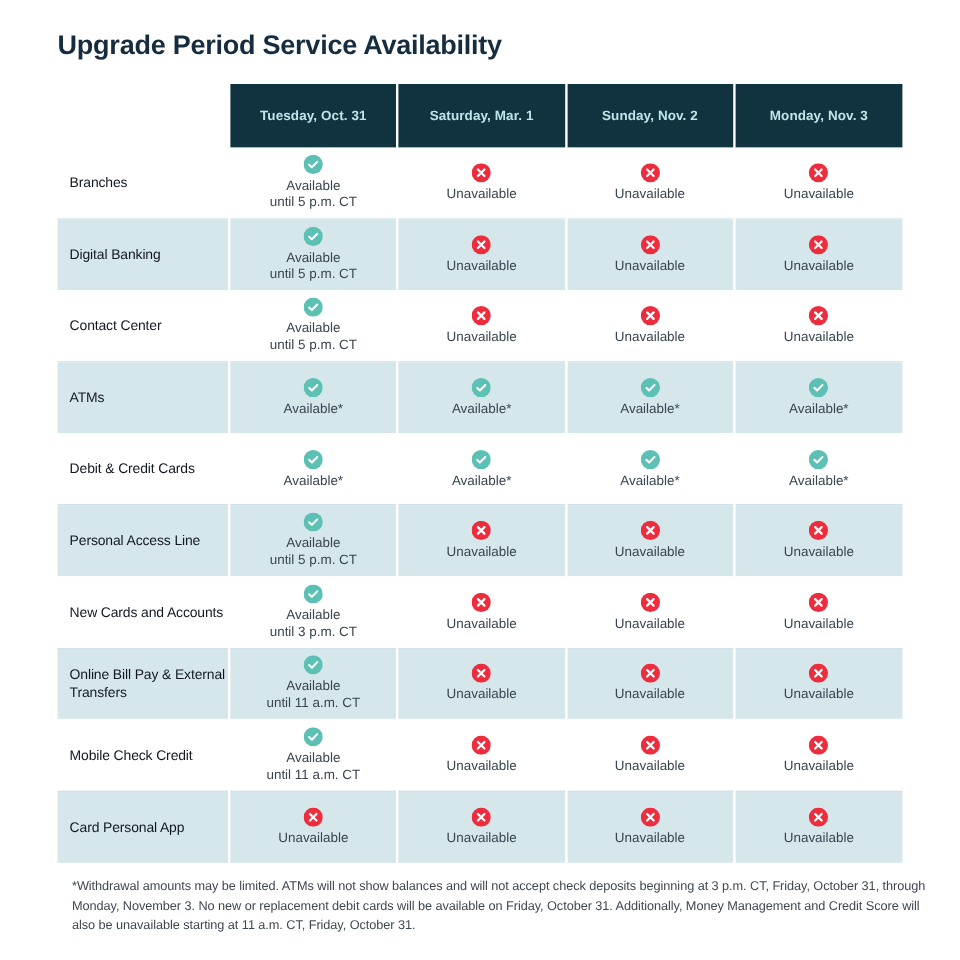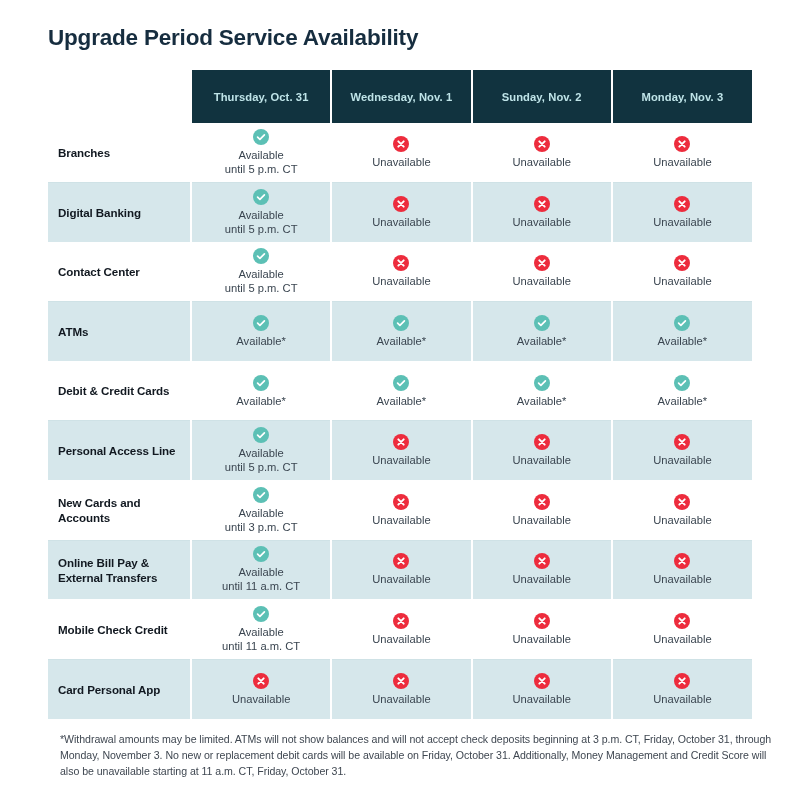--- a/index.html
+++ b/index.html
@@ -65,21 +65,21 @@
     height: 59.6px;
     vertical-align: middle;
     border-left: 2px solid #ffffff;
     border-bottom: 1px solid #cfe2e6;
   }
   .matrix tbody tr.even td { border-bottom: 1px solid #ffffff; }
   .matrix tbody td.label-cell {
     border-left: none;
     padding-left: 10px;
     font-size: 11.6px;
-    font-weight: bold;
+    font-weight: normal;
     color: #111820;
     line-height: 1.33;
     letter-spacing: -0.1px;
   }
   .matrix tbody tr:last-child td { border-bottom: none; }
 
   .cell-inner {
     display: flex;
     flex-direction: column;
     align-items: center;
@@ -129,22 +129,22 @@
     <colgroup>
       <col class="c-label">
       <col class="c-day">
         <col class="c-day">
         <col class="c-day">
         <col class="c-day">
     </colgroup>
     <thead>
       <tr>
         <th class="corner"></th>
-      <th class="day-head">Thursday, Oct. 31</th>
-          <th class="day-head">Wednesday, Nov. 1</th>
+      <th class="day-head">Tuesday, Oct. 31</th>
+          <th class="day-head">Saturday, Mar. 1</th>
           <th class="day-head">Sunday, Nov. 2</th>
           <th class="day-head">Monday, Nov. 3</th>
         </tr>
     </thead>
     <tbody>
         <tr class="odd">
           <td class="label-cell">Branches</td>
           <td>
             <div class="cell-inner">
               <span class="ico">

